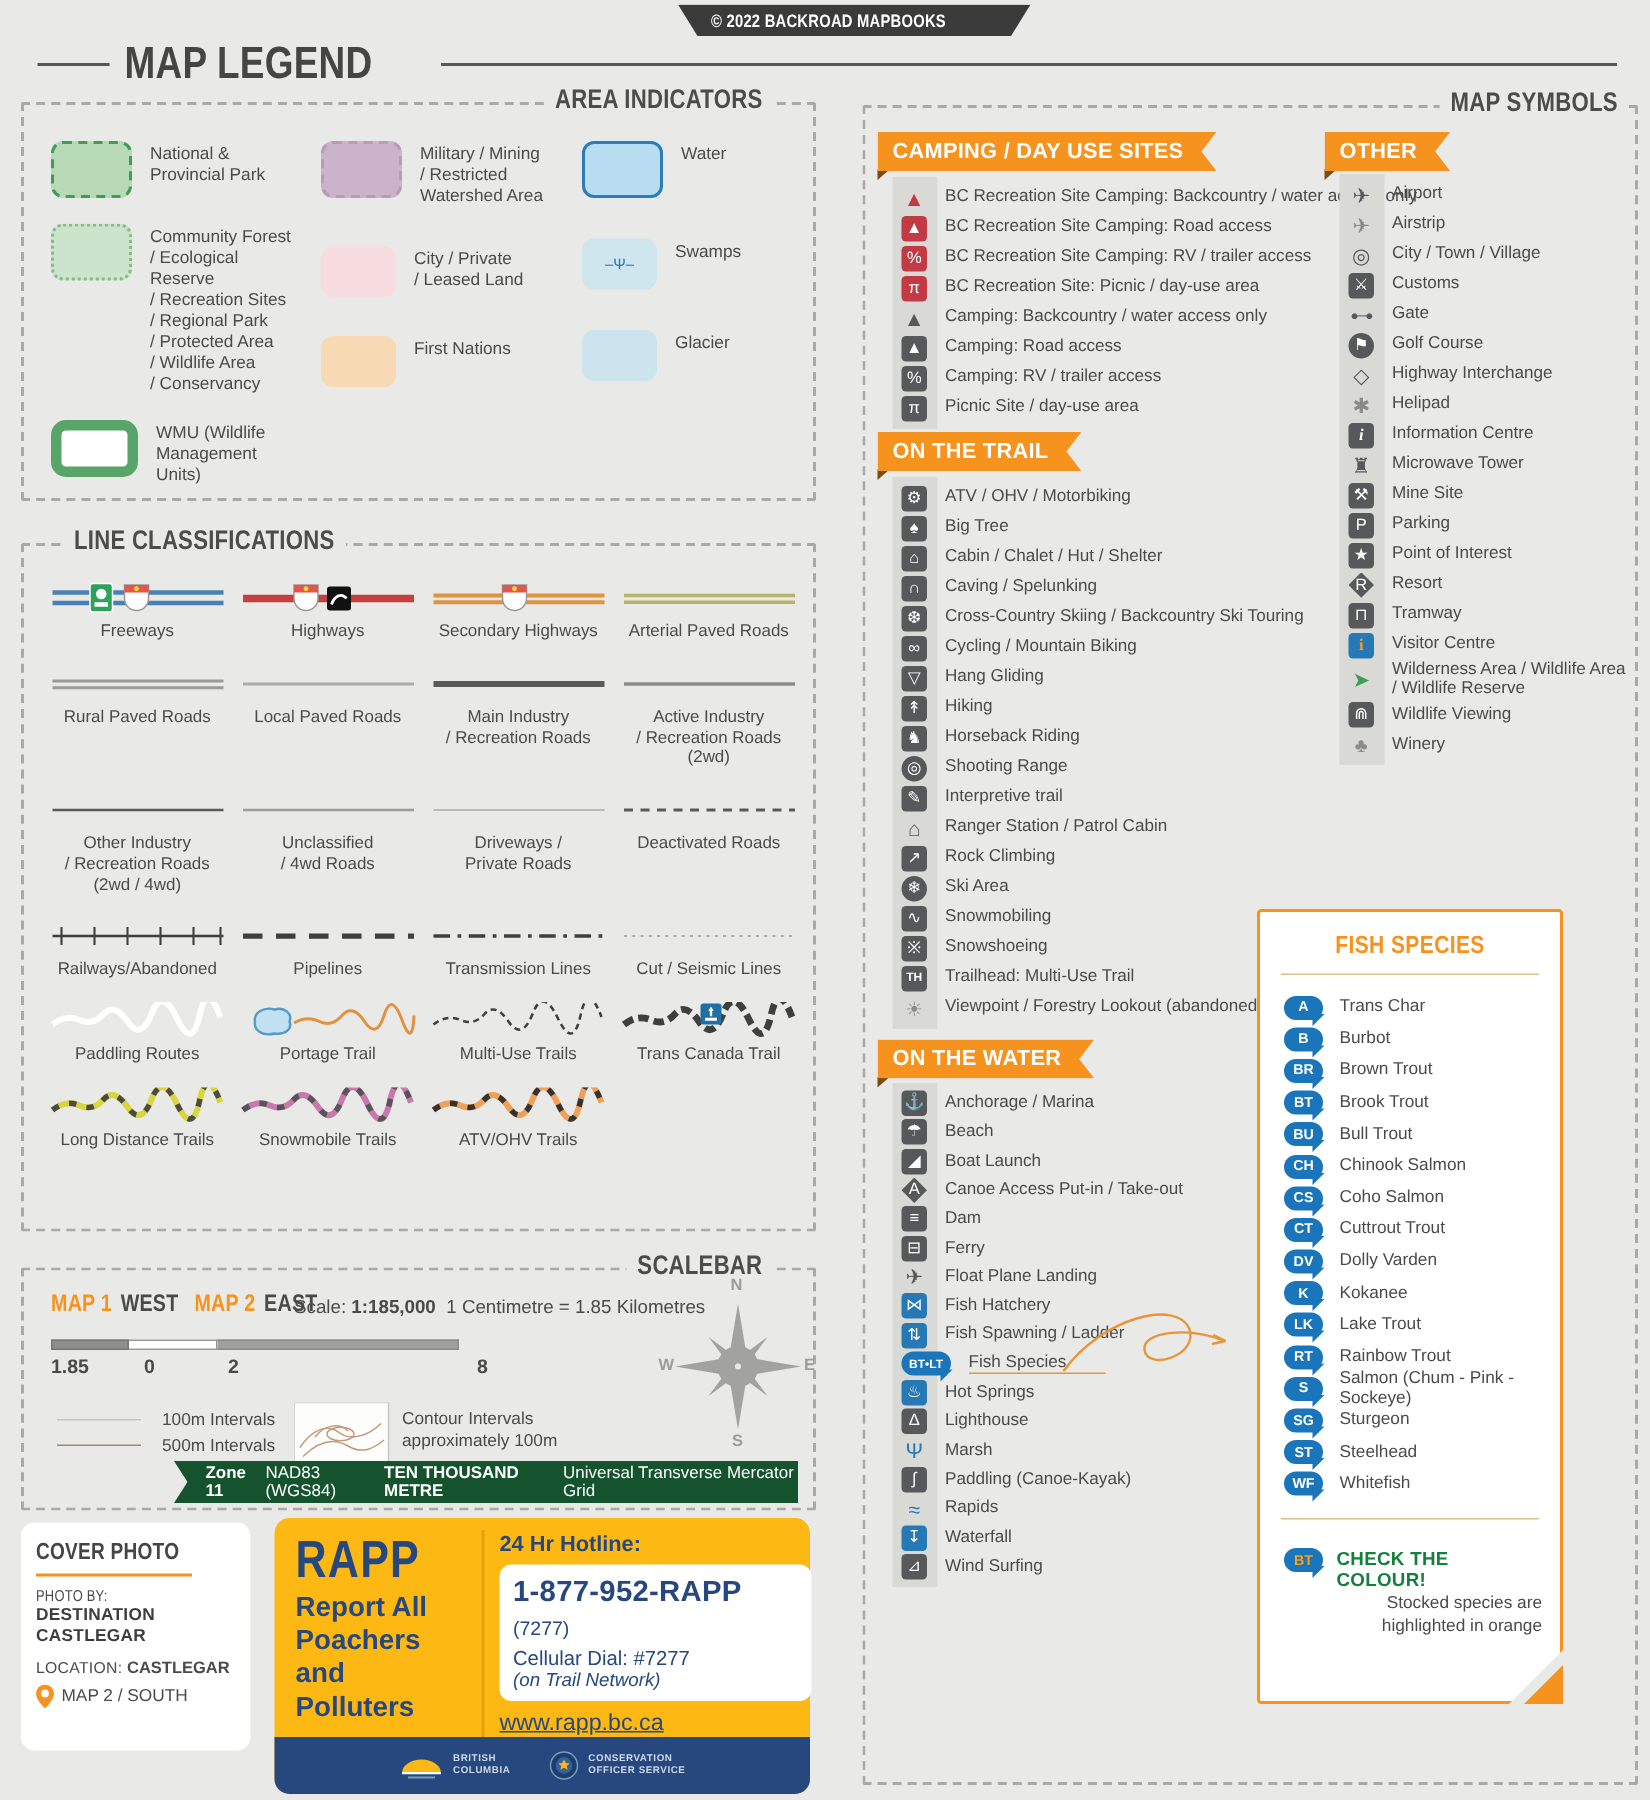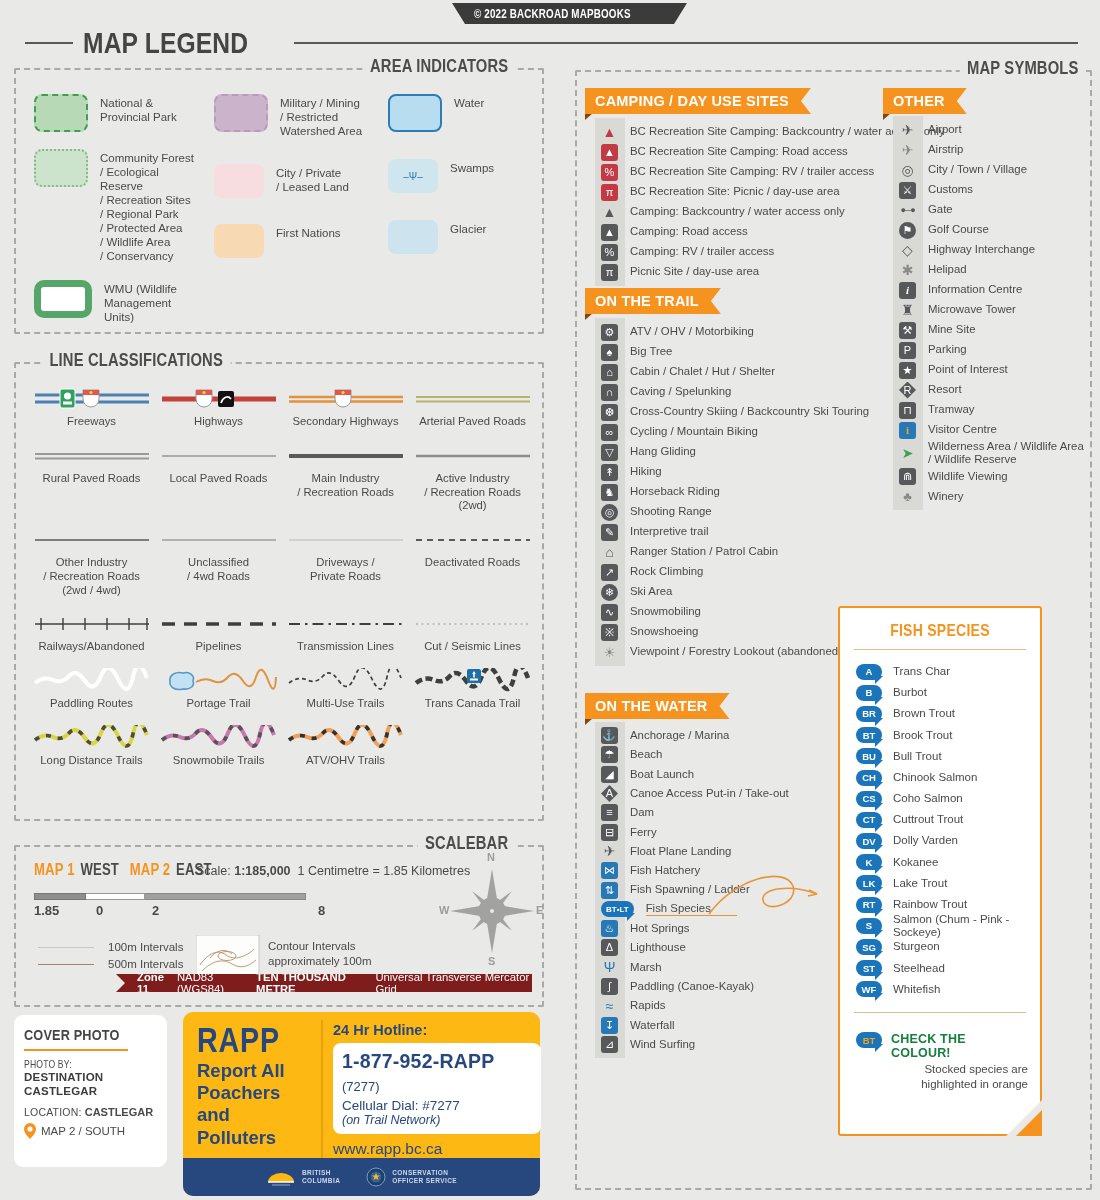--- a/index.html
+++ b/index.html
@@ -40,21 +40,21 @@
   .sb-maps{position:absolute;left:18px;top:14px;font-size:16px;display:flex;gap:7px;}
   .orange-t{color:#f6921e;font-weight:700;}
   .dark-t{color:#4a4a4a;font-weight:700;}
   .sb-scale{position:absolute;left:180px;top:17px;font-size:12.5px;}
   .sb-bar{position:absolute;left:18px;top:46px;height:7px;display:flex;width:272px;}
   .sb-ticks{position:absolute;left:18px;top:56px;font-weight:700;font-size:13px;width:300px;}
   .sb-ticks span{position:absolute;}
   .int-line{display:inline-block;width:56px;vertical-align:middle;margin-right:14px;}
   .sb-int{position:absolute;left:22px;top:92px;font-size:11.5px;line-height:17px;}
   .contour-lbl{position:absolute;left:252px;top:92px;font-size:11.5px;white-space:pre-line;line-height:1.3;}
-  .utm{position:absolute;left:100px;top:127px;width:416px;height:18px;background:#7f1d1d;color:#fff;
+  .utm{position:absolute;left:100px;top:127px;width:416px;height:28px;background:#14532d;color:#fff;
     font-size:11.3px;display:flex;align-items:center;padding-left:18px;box-sizing:border-box;
     clip-path:polygon(0 0,100% 0,100% 100%,0 100%,9px 50%);white-space:nowrap;}
   .utm b{margin:0 3px;}
   .compass-letter{position:absolute;font-weight:700;font-size:11px;color:#9c9c9a;}
   
   .cover{position:absolute;left:14px;top:1015px;width:153px;height:152px;background:#fff;border-radius:9px;padding:11px 10px;box-sizing:border-box;}
   .cover h3{margin:0;font-size:15.5px;color:#454545;}
   .cover .u{border-top:2px solid #f6921e;width:104px;margin:5px 0 7px;}
   .cv-s{font-size:10.5px;}
   .cv-b{font-size:11.5px;font-weight:700;white-space:pre-line;line-height:1.25;color:#3d3d3d;}
@@ -506,21 +506,21 @@
 Poachers and
 Polluters</div>
   </div>
   <div class="rapp-right">
     <div class="hotline" style="white-space: pre-line;">24 Hr Hotline:</div>
     <div class="phonebox">
       <div class="phone"><span class="cond" style="white-space: pre-line;">1-877-952-RAPP</span> <small style="white-space: pre-line;">(7277)</small></div>
       <div class="cell" style="white-space: pre-line;">Cellular Dial: #7277</div>
       <div class="network" style="white-space: pre-line;">(on Trail Network)</div>
     </div>
-    <div class="rapp-url" style="white-space: pre-line;">www.rapp.bc.ca</div>
+    <div class="rapp-url" style="white-space: pre-line; text-decoration: underline;">www.rapp.bc.ca</div>
   </div>
   <div class="rapp-bar">
     <div class="logo-g">
       <svg width="30" height="20">
             <path d="M2 15a13 9 0 0 1 26 0z" fill="#fdb813"></path>
             <path d="M2 15h26" stroke="#fff" stroke-width="1.5"></path>
             <path d="M6 18h18" stroke="#7d9bc0" stroke-width="1.2"></path>
           </svg>
       <span style="white-space: pre-line;">BRITISH
 COLUMBIA</span>
@@ -642,20 +642,24 @@
         </div>
         <div class="srow">
           <span class="ic ds">∿</span>
           <span class="slbl">Snowmobiling</span>
         </div>
         <div class="srow">
           <span class="ic ds">※</span>
           <span class="slbl">Snowshoeing</span>
         </div>
         <div class="srow">
+          <span class="ic th">TH</span>
+          <span class="slbl">Trailhead: Multi-Use Trail</span>
+        </div>
+        <div class="srow">
           <span class="ic grp">☀</span>
           <span class="slbl">Viewpoint / Forestry Lookout (abandoned)</span>
         </div>
       </div>
 
   <div class="rib" style="left:8px;top:621px;">
     <span class="rib-fold"></span>
     <span class="ribbon cond" style="transform: none; white-space: pre-line;">ON THE WATER</span>
   </div>
   <div class="sym-list water-list" style="left:16px;top:654px;width:250px;">

